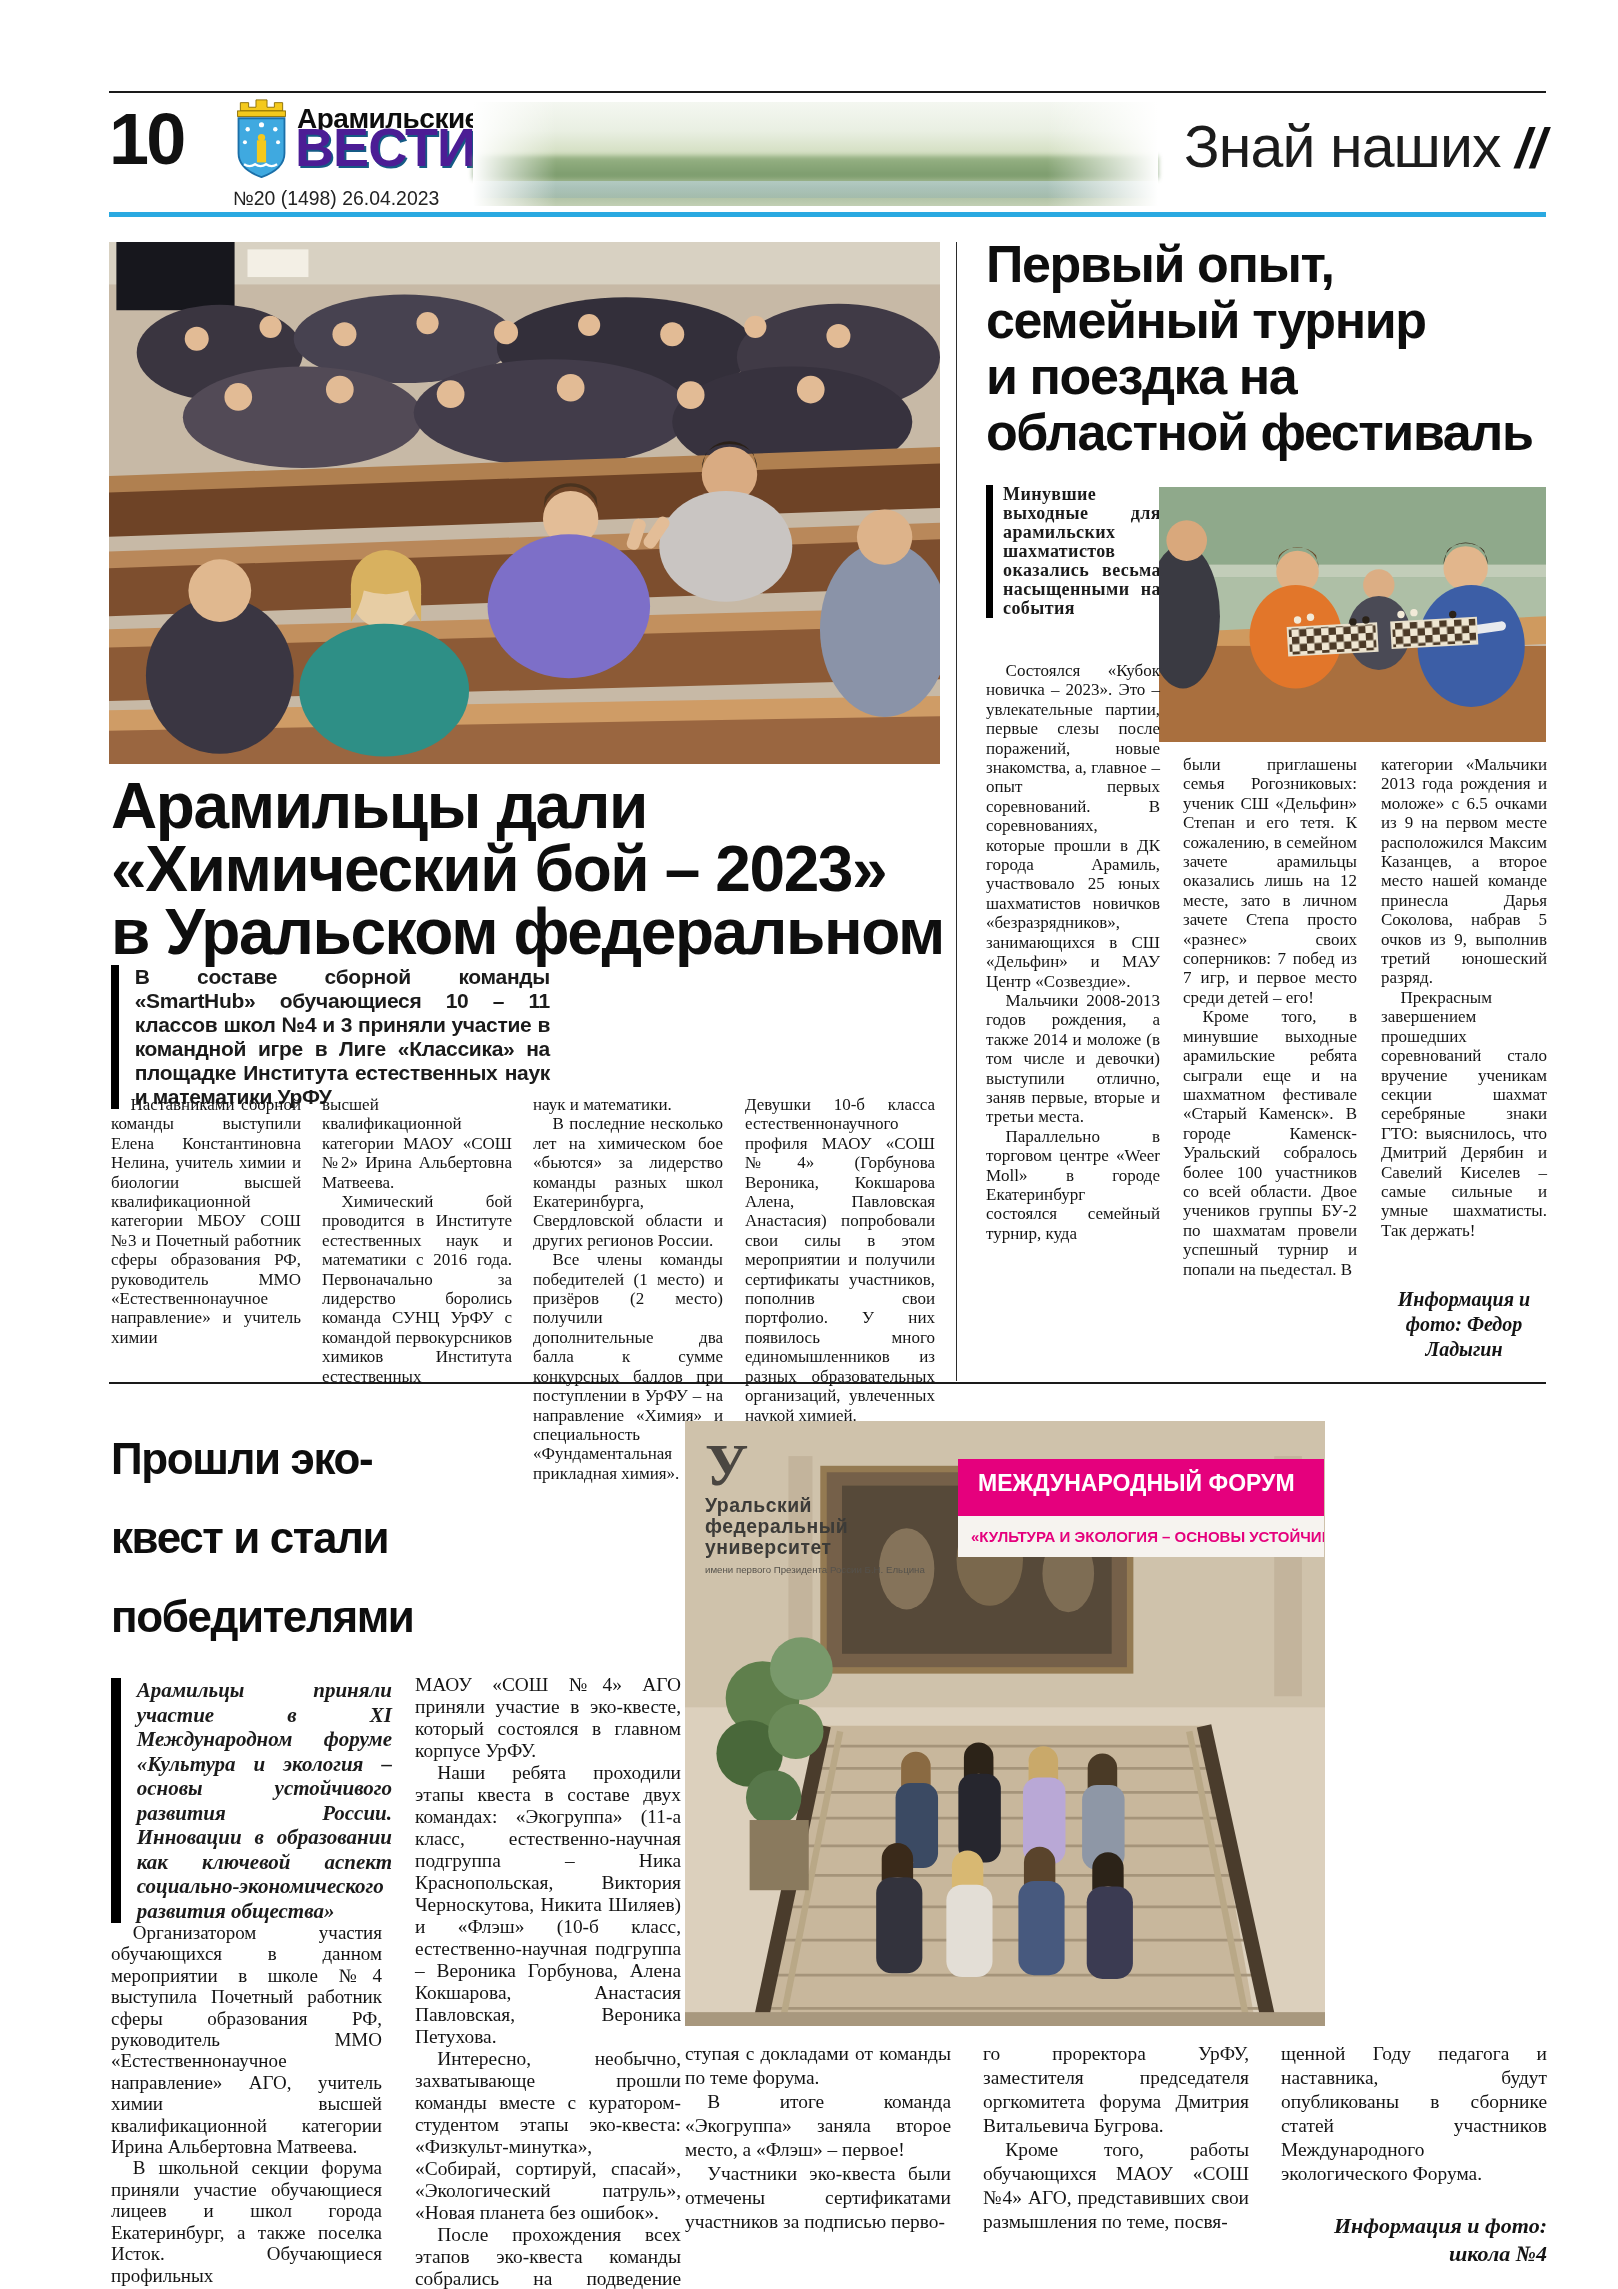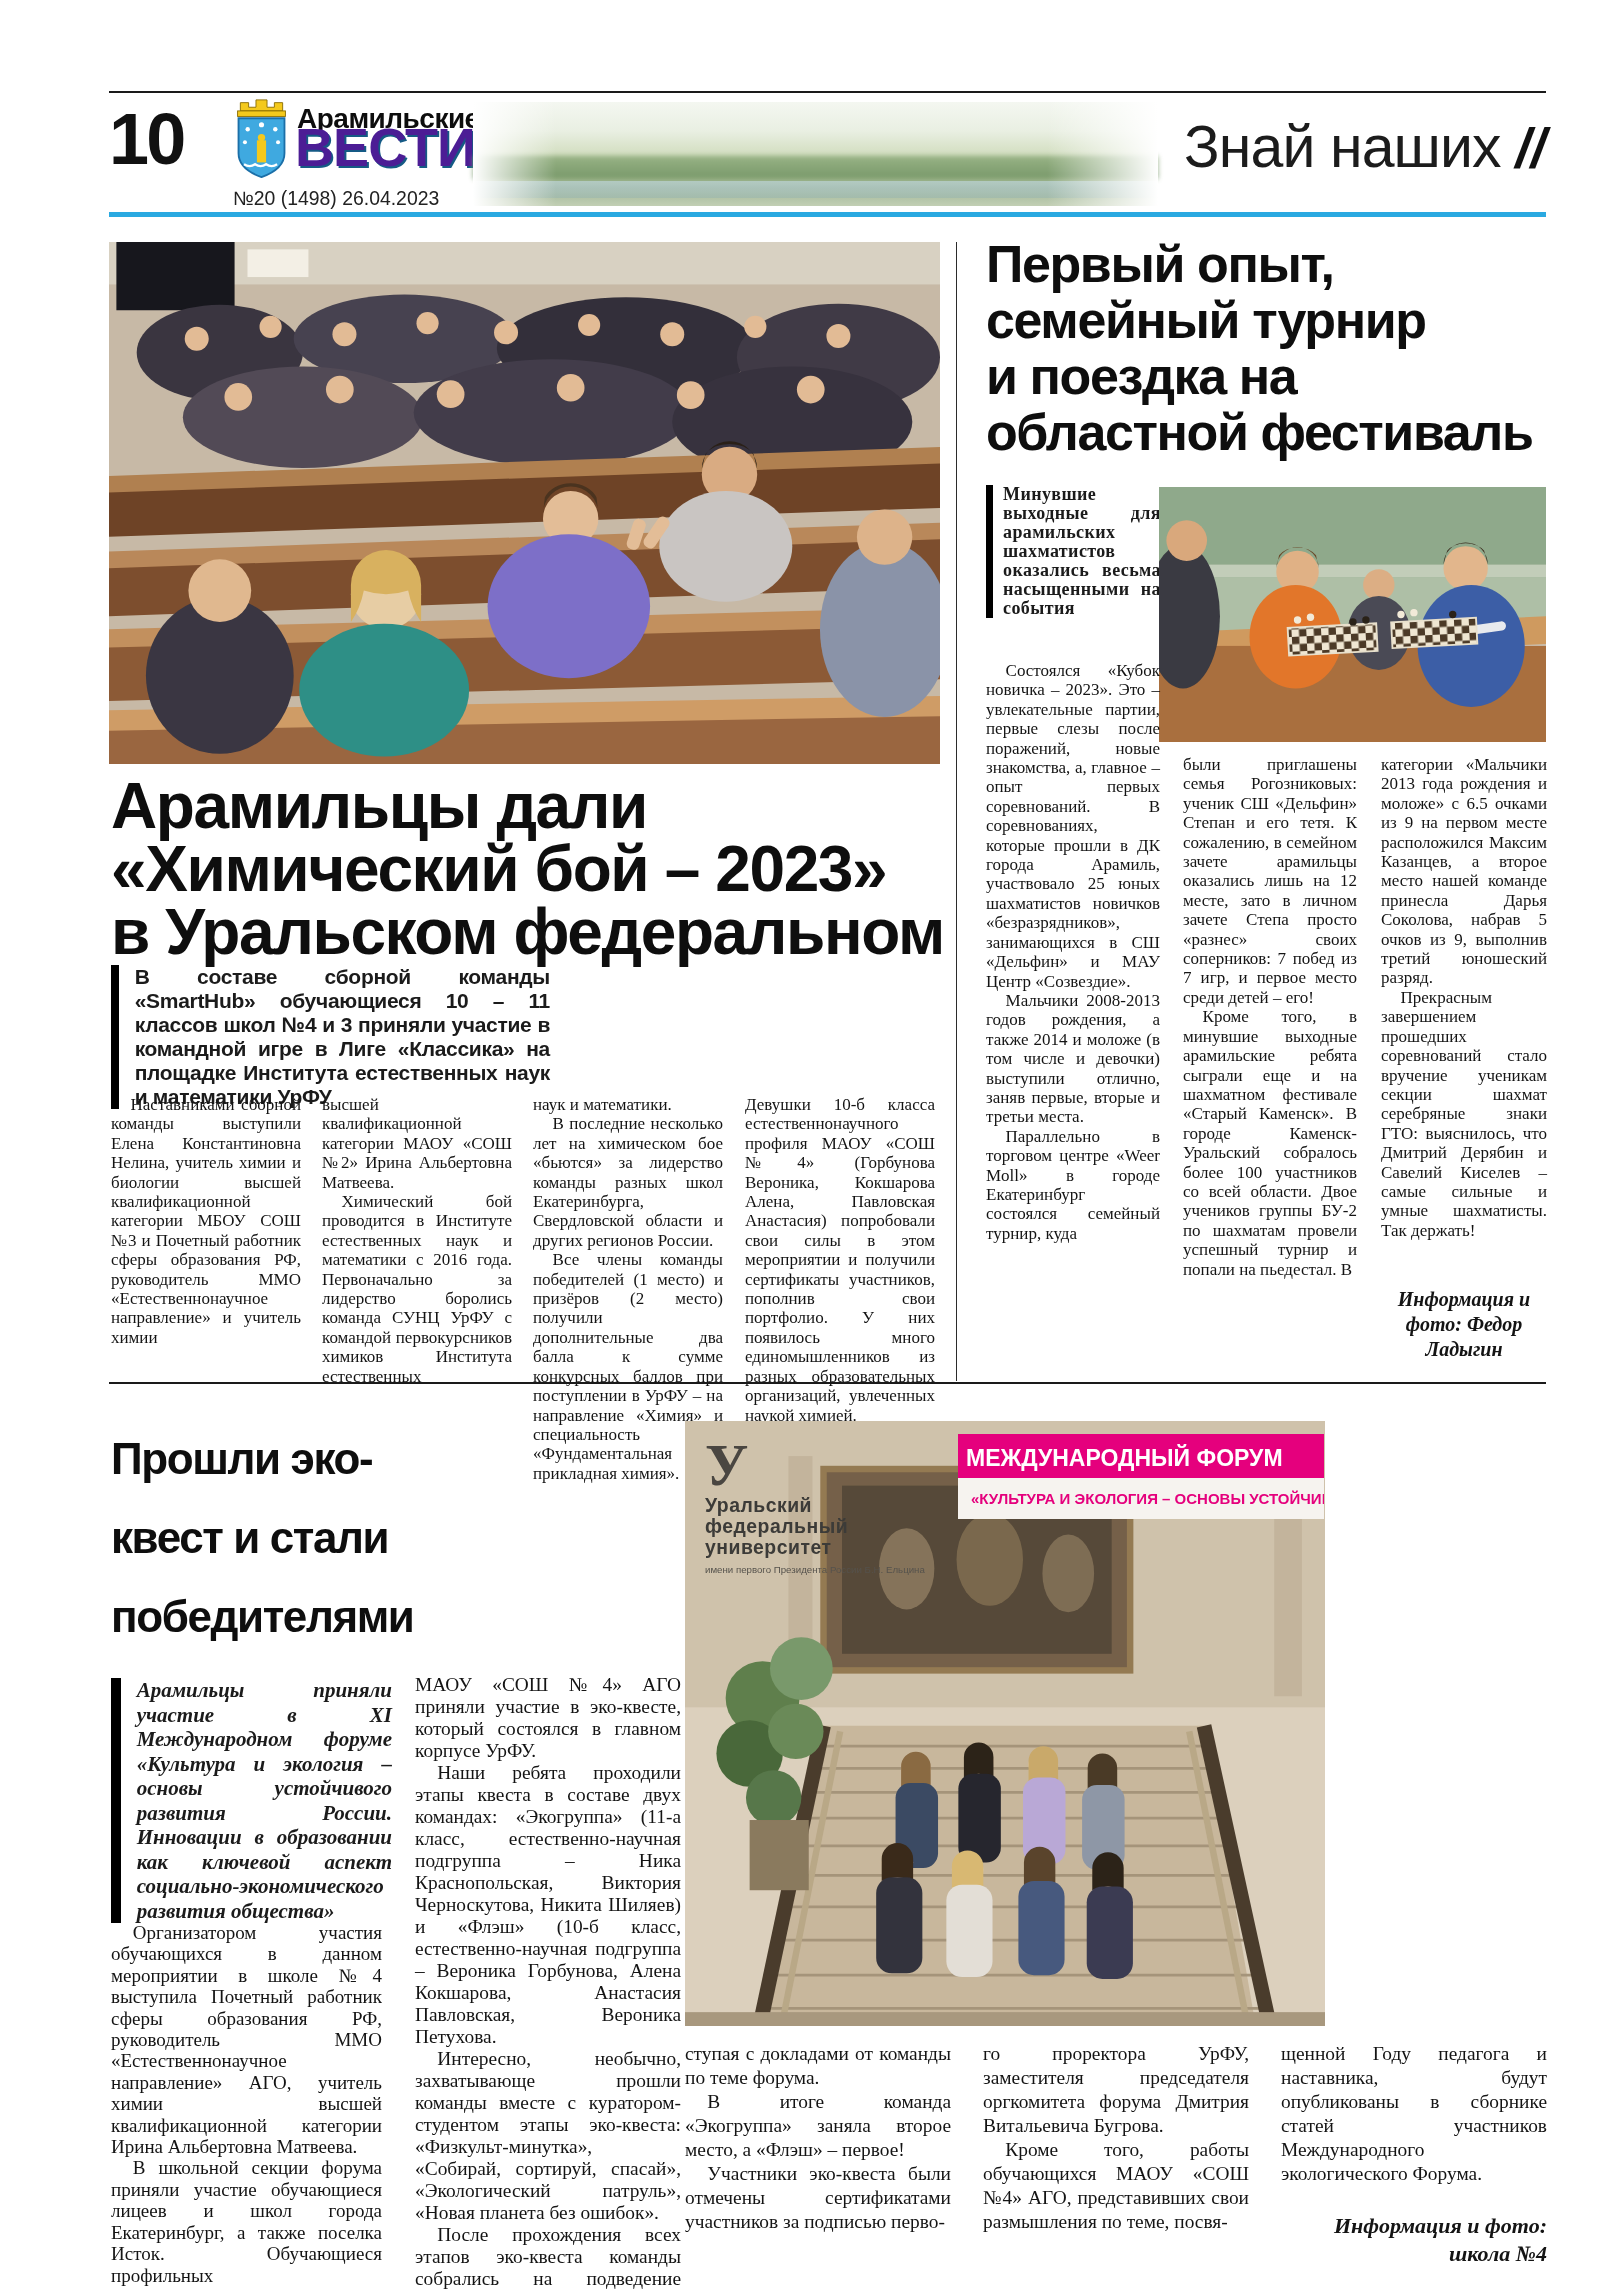--- a/index.html
+++ b/index.html
@@ -51,22 +51,22 @@
   .u-s{font-size:19.4px;line-height:24px;}        
   .byline{font-weight:bold;font-style:italic;text-align:right;}
   .divider-v{left:956px;top:242px;height:1139px;border-left:1.8px solid #2b2b2b;}
   .rule-mid{left:109px;top:1382px;width:1437px;border-top:2.8px solid #1a1a1a;}
   
   .urfu-logo{left:705px;top:1436px;width:249px;color:#3c3b38;}
   .urfu-logo .mark{float:left;font:bold 59px/59px "Liberation Serif",serif;color:#4a4641;margin-right:9.2px;}
   .urfu-logo .nm{font:bold 19.4px/21px "Liberation Sans",sans-serif;letter-spacing:0.5px;}
   .urfu-logo .sub{clear:both;padding-top:5.5px;font:9.7px/11px "Liberation Sans",sans-serif;color:#55524c;}
   .forum-banner{left:958px;top:1434px;width:366px;}
-  .forum-banner .bar{height:44px;background:#e5007d;color:#fff;font:bold 23px/48px "Liberation Sans",sans-serif;
-     padding-left:8px;white-space:nowrap;overflow:hidden;}
+  .forum-banner .bar{height:57px;background:#e5007d;color:#fff;font:bold 23px/48px "Liberation Sans",sans-serif;
+     padding-left:20px;white-space:nowrap;overflow:hidden;margin-top:25px;}
   .forum-banner .sub{height:41px;background:#f6f3ef;color:#e5007d;font:bold 15px/41px "Liberation Sans",sans-serif;
      padding-left:13px;white-space:nowrap;overflow:hidden;}
 </style>
 </head>
 <body>
 
 <div class="page">
 
   <div class="abs rule-top"></div>
   <div class="abs page-num">10</div>

